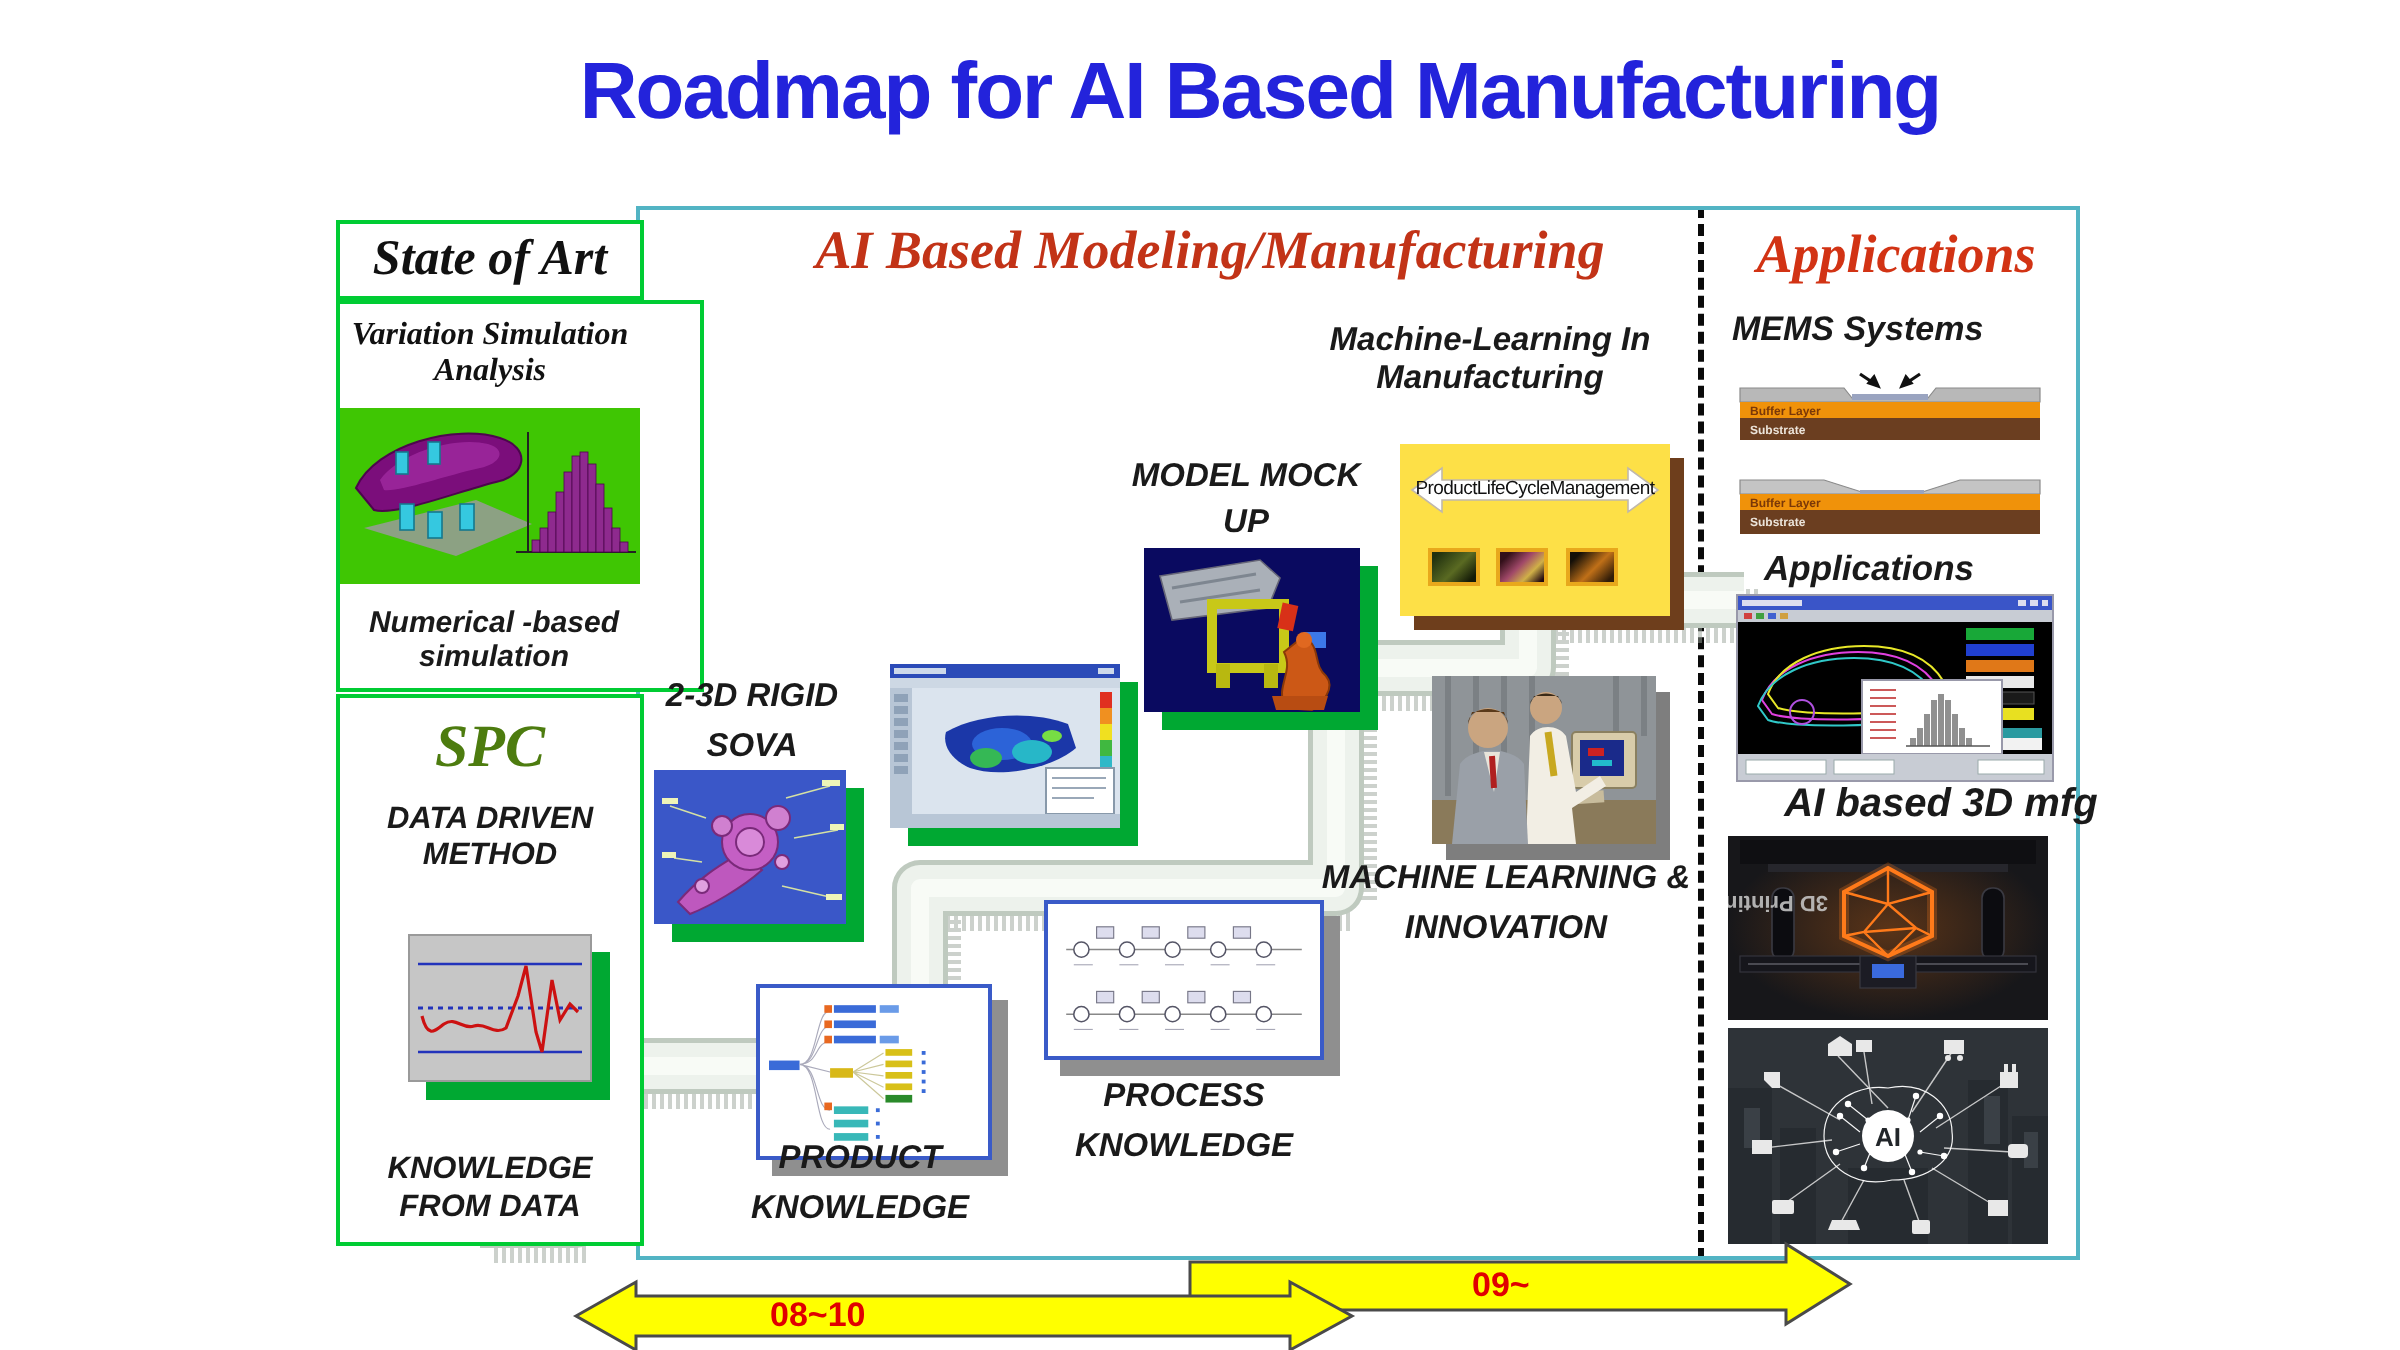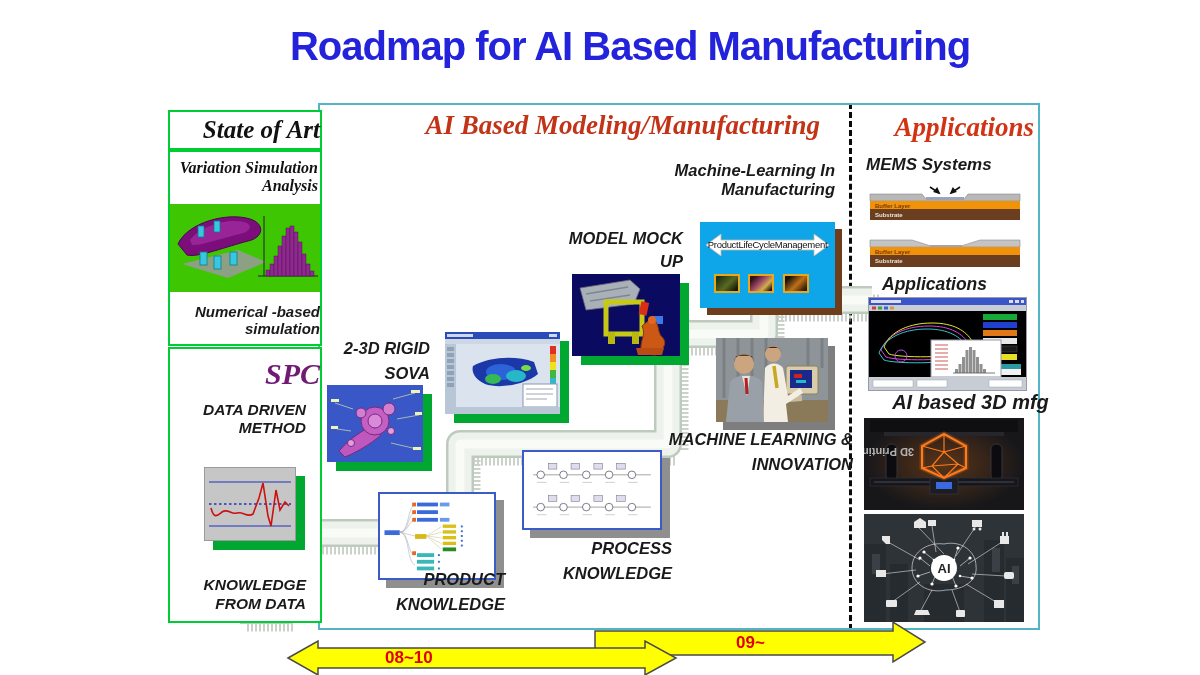--- a/index.html
+++ b/index.html
@@ -1,20 +1,20 @@
 <!DOCTYPE html>
 <html><head>
 <meta charset="utf-8">
 <style>
   html,body{margin:0;padding:0;background:#fff;}
   #slide{position:relative;width:1200px;height:675px;background:#fff;overflow:hidden;
          font-family:"Liberation Sans",sans-serif;}
   .abs{position:absolute;}
-  .lbl{font-weight:bold;font-style:italic;color:#1a1a1a;text-align:right;line-height:1.18;}
-  .serifh{font-family:"Liberation Serif",serif;font-weight:bold;font-style:italic;text-align:right;}
+  .lbl{font-weight:bold;font-style:italic;color:#1a1a1a;text-align:center;line-height:1.18;}
+  .serifh{font-family:"Liberation Serif",serif;font-weight:bold;font-style:italic;text-align:center;}
   .greenbox{border:2px solid #00cc33;background:#fff;box-sizing:border-box;}
   .imgshadow-green{box-shadow:9px 9px 0 0 #00a832;}
   .imgshadow-gray{box-shadow:8px 8px 0 0 #8f8f8f;}
   .bluebox{background:#fff;border:2px solid #3a5bc8;box-sizing:border-box;}
   svg text{font-family:"Liberation Sans",sans-serif;}
   .thumb{width:26px;height:19px;border:2px solid #e8a81c;box-sizing:border-box;display:inline-block;}
 </style>
 </head>
 <body>
 
@@ -32,21 +32,21 @@
       <path d="M240 610 L288 610 L288 533 L460 533 L460 444 L668 444 L668 334 L764 334 L764 300 L872 300" stroke="#bfcabf" stroke-width="28"></path>
       <path d="M240 610 L288 610 L288 533 L460 533 L460 444 L668 444 L668 334 L764 334 L764 300 L872 300" stroke="#edf2ec" stroke-width="23"></path>
       <path d="M240 610 L288 610 L288 533 L460 533 L460 444 L668 444 L668 334 L764 334 L764 300 L872 300" stroke="#fafcf9" stroke-width="9" opacity="0.8"></path>
     </g>
   </svg>
 
   <div class="abs greenbox" style="left:168px;top:110px;width:154px;height:40px;z-index:2;">
     <div class="serifh" style="font-size:25px;color:#111;line-height:36px;">State of Art</div>
   </div>
 
-  <div class="abs greenbox" style="left:168px;top:150px;width:154px;height:196px;z-index:2;">
+  <div class="abs greenbox" style="left:168px;top:150px;width:184px;height:196px;z-index:2;">
     <div class="serifh" style="position:absolute;left:2px;top:7px;width:146px;font-size:16px;color:#111;">Variation Simulation Analysis</div>
     <svg class="abs" style="left:0px;top:52px;" width="150" height="88" viewBox="0 0 150 88">
       <rect x="0" y="0" width="150" height="88" fill="#3fc603"></rect>
       <path d="M12 60 L68 46 L96 58 L58 74 Z" fill="#9a9a9a" opacity="0.85"></path>
       <path d="M8 40 C18 18 58 8 80 15 C96 20 93 34 78 37 C58 42 28 54 17 51 Z" fill="#7b0e7b" stroke="#4d064d"></path>
       <path d="M20 36 C30 22 58 14 74 18 C84 21 80 28 70 30 C52 34 30 42 22 41 Z" fill="#a02ba0" opacity="0.8"></path>
       <rect x="28" y="22" width="6" height="11" fill="#35c8e0" stroke="#14788e" stroke-width="0.8"></rect>
       <rect x="44" y="17" width="6" height="11" fill="#35c8e0" stroke="#14788e" stroke-width="0.8"></rect>
       <rect x="30" y="48" width="7" height="13" fill="#35c8e0" stroke="#14788e" stroke-width="0.8"></rect>
       <rect x="44" y="52" width="7" height="13" fill="#35c8e0" stroke="#14788e" stroke-width="0.8"></rect>
@@ -65,21 +65,21 @@
         <rect x="128" y="38" width="4" height="34"></rect>
           <rect x="132" y="50" width="4" height="22"></rect>
         <rect x="136" y="60" width="4" height="12"></rect>
           <rect x="140" y="67" width="4" height="5"></rect>
       </g>
     </svg>
     <div class="lbl" style="position:absolute;left:4px;bottom:6px;width:146px;font-size:15px;">Numerical -based simulation</div>
   </div>
 
   <div class="abs greenbox" style="left:168px;top:347px;width:154px;height:276px;z-index:2;">
-    <div class="serifh" style="position:absolute;left:0;top:8px;width:150px;font-size:30px;color:#701a75;">SPC</div>
+    <div class="serifh" style="position:absolute;left:0;top:8px;width:150px;font-size:30px;color:#4d7c0f;">SPC</div>
     <div class="lbl" style="position:absolute;left:14px;top:52px;width:122px;font-size:15.5px;">DATA DRIVEN METHOD</div>
     <svg class="abs imgshadow-green" style="left:34px;top:118px;background:#c6c6c6;border:1px solid #9a9a9a;" width="90" height="72" viewBox="0 0 90 72">
       <line x1="4" y1="14" x2="86" y2="14" stroke="#2233bb" stroke-width="1.2"></line>
       <line x1="4" y1="58" x2="86" y2="58" stroke="#2233bb" stroke-width="1.2"></line>
       <line x1="4" y1="36" x2="86" y2="36" stroke="#2233bb" stroke-width="1.6" stroke-dasharray="2.5 2.5"></line>
       <path d="M6 40 C9 52 13 47 17 44 C23 40 26 47 32 45 C38 43 42 50 48 46 L54 30 L58 15 L63 48 L66 58 L71 22 L75 42 L80 34 L84 38" fill="none" stroke="#cc1111" stroke-width="1.6"></path>
     </svg>
     <div class="lbl" style="position:absolute;left:14px;bottom:8px;width:122px;font-size:15.5px;">KNOWLEDGE FROM DATA</div>
   </div>
 
@@ -161,21 +161,21 @@
     <rect x="34" y="28" width="36" height="32" fill="none" stroke="#c8c818" stroke-width="5"></rect>
     <rect x="36" y="58" width="7" height="12" fill="#b8b810"></rect>
     <rect x="60" y="58" width="7" height="12" fill="#b8b810"></rect>
     <rect x="68" y="28" width="8" height="13" fill="#d83018" transform="rotate(12 72 34)"></rect>
     <rect x="80" y="42" width="11" height="8" fill="#3c78e8"></rect>
     <path d="M70 80 C66 68 75 62 70 52 L80 44 C89 50 84 58 91 64 C96 70 89 78 84 81 Z" fill="#cc5816" stroke="#8a3808"></path>
     <circle cx="80" cy="46" r="4" fill="#e06820"></circle>
     <path d="M64 74 L92 74 L90 81 L66 81 Z" fill="#b84c12"></path>
   </svg>
 
-  <div class="abs" style="left:700px;top:222px;width:135px;height:86px;background:#0ea5e9;box-shadow:7px 7px 0 0 #6e3e1c;z-index:2;">
+  <div class="abs" style="left:700px;top:222px;width:135px;height:86px;background:#fde047;box-shadow:7px 7px 0 0 #6e3e1c;z-index:2;">
     <svg class="abs" style="left:4px;top:8px;" width="127" height="30" viewBox="0 0 127 30">
       <polygon points="2,15 17,4 17,10 110,10 110,4 125,15 110,26 110,20 17,20 17,26" fill="#ffffff" stroke="#c0b8ac" stroke-width="0.8"></polygon>
     </svg>
     <div style="position:absolute;left:0;top:17px;width:135px;text-align:center;font-size:9.5px;color:#111;letter-spacing:-0.3px;">ProductLifeCycleManagement</div>
     <div class="abs" style="left:14px;top:52px;width:110px;">
       <span class="thumb" style="background:linear-gradient(135deg,#20300f 10%,#5a6a22 55%,#141b08 90%);"></span>
       <span class="thumb" style="background:linear-gradient(135deg,#33101a 15%,#a04868 45%,#d0b048 70%,#200810 95%);margin:0 4px;"></span>
       <span class="thumb" style="background:linear-gradient(135deg,#151008 15%,#c07018 55%,#301c08 90%);"></span>
     </div>
   </div>

